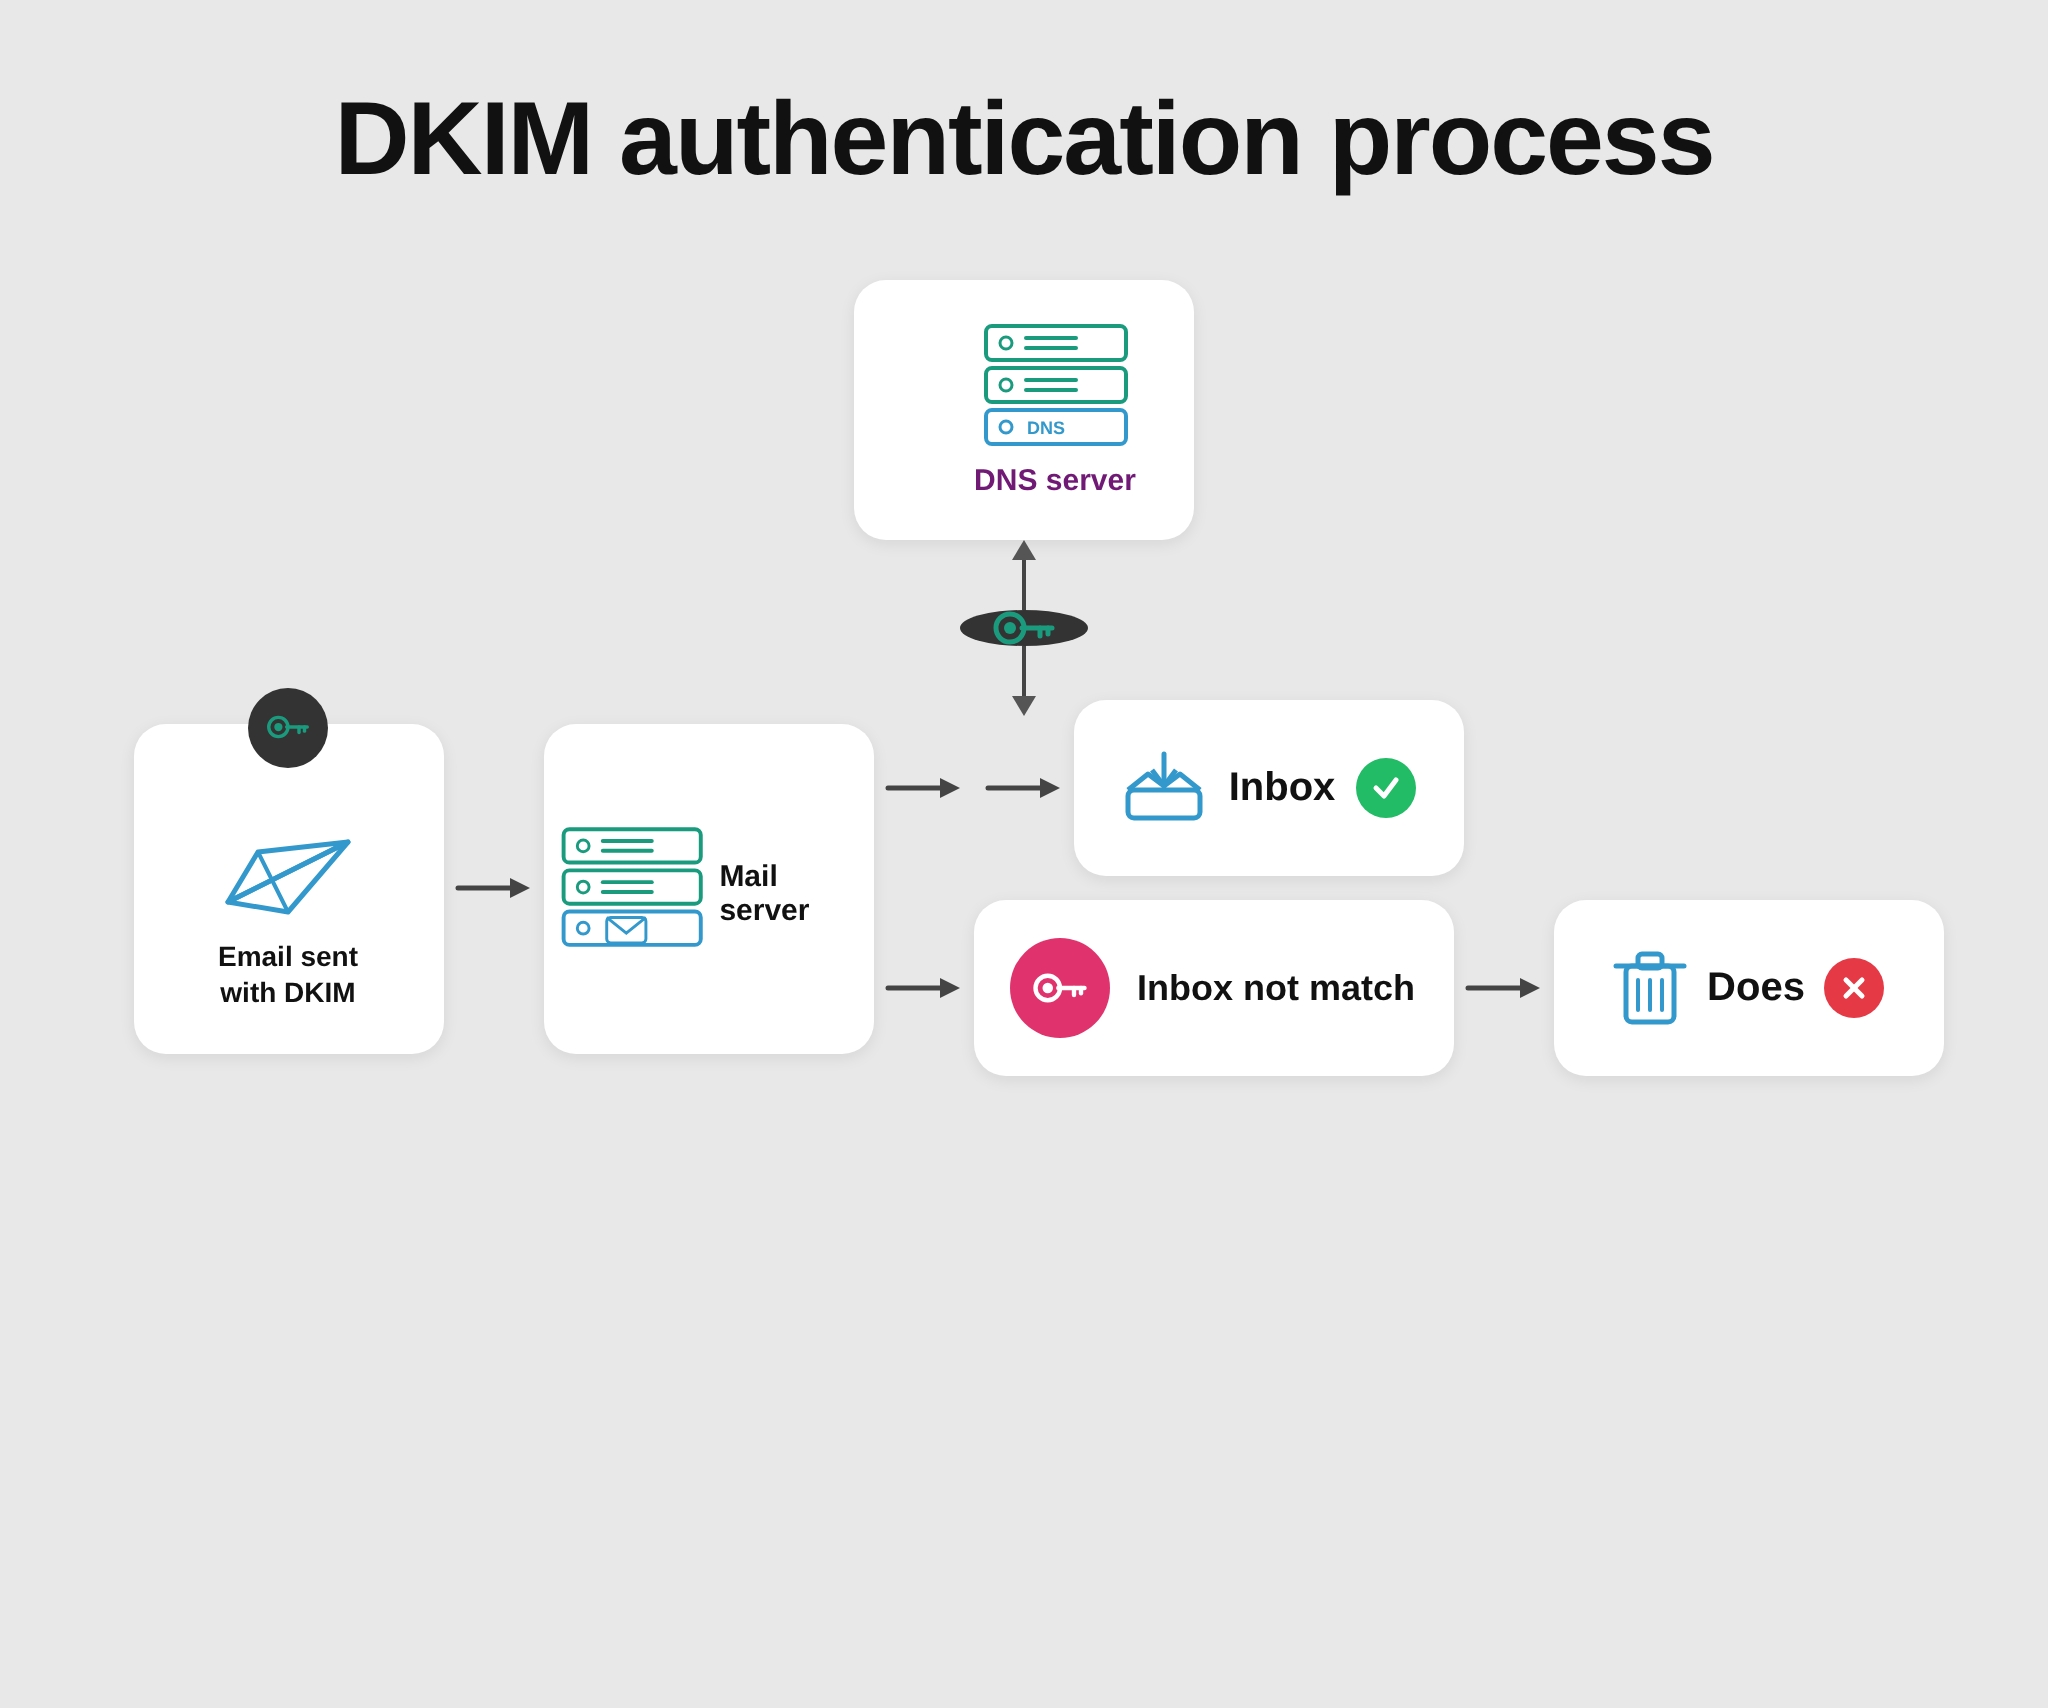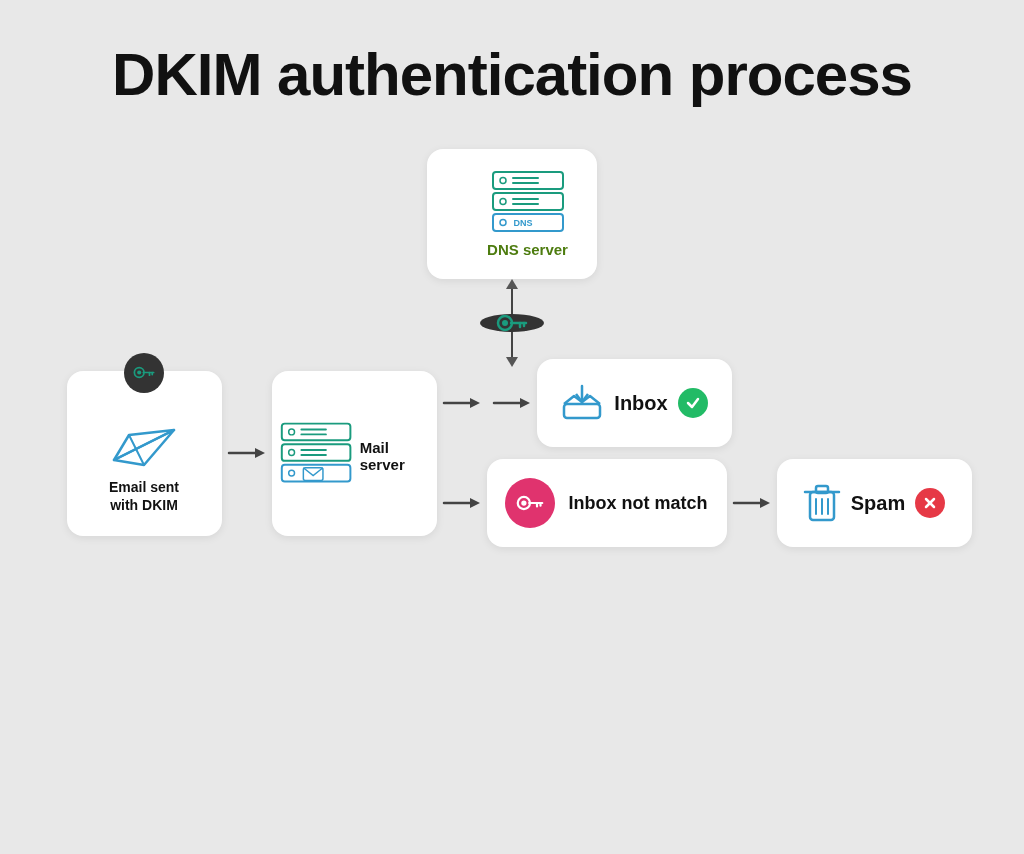--- a/index.html
+++ b/index.html
@@ -8,21 +8,21 @@
       font-family: 'Arial Black', 'Arial Bold', Arial, sans-serif;
       width: 1024px;
       height: 854px;
       overflow: hidden;
       display: flex;
       flex-direction: column;
       align-items: center;
       justify-content: flex-start;
     }
     h1 {
-      font-size: 60px;
+      font-size: 52px;
       font-weight: 900;
       color: #111;
       margin-top: 40px;
       margin-bottom: 40px;
       letter-spacing: -1px;
     }
     .diagram {
       display: flex;
       flex-direction: column;
       align-items: center;
@@ -37,21 +37,21 @@
       display: flex;
       flex-direction: column;
       align-items: center;
       justify-content: center;
       box-shadow: 0 2px 8px rgba(0,0,0,0.08);
       padding-left: 31px;
     }
     .dns-label {
       font-size: 15px;
       font-weight: 700;
-      color: #4d7c0f;
+      color: #701a75;
       margin-top: 6px;
       font-family: Arial, sans-serif;
     }
     .arrowhead-up {
       width: 0; height: 0;
       border-left: 6px solid transparent;
       border-right: 6px solid transparent;
       border-bottom: 10px solid #555;
       margin-bottom: 0;
     }
@@ -374,21 +374,21 @@
         <div class="outcome-card">
 
           <svg width="38" height="42" viewBox="0 0 38 42">
             <rect x="7" y="10" width="24" height="28" rx="3" fill="none" stroke="#3399cc" stroke-width="2.5"></rect>
             <line x1="2" y1="10" x2="36" y2="10" stroke="#3399cc" stroke-width="2.5" stroke-linecap="round"></line>
             <rect x="13" y="4" width="12" height="7" rx="2" fill="none" stroke="#3399cc" stroke-width="2.5"></rect>
             <line x1="13" y1="17" x2="13" y2="32" stroke="#3399cc" stroke-width="2" stroke-linecap="round"></line>
             <line x1="19" y1="17" x2="19" y2="32" stroke="#3399cc" stroke-width="2" stroke-linecap="round"></line>
             <line x1="25" y1="17" x2="25" y2="32" stroke="#3399cc" stroke-width="2" stroke-linecap="round"></line>
           </svg>
-          <span class="outcome-label">Spam</span>
+          <span class="outcome-label">Does</span>
 
           <div style="width:30px;height:30px;border-radius:50%;background:#e63946;display:flex;align-items:center;justify-content:center;flex-shrink:0;">
             <svg width="14" height="14" viewBox="0 0 14 14">
               <line x1="3" y1="3" x2="11" y2="11" stroke="#fff" stroke-width="2.5" stroke-linecap="round"></line>
               <line x1="11" y1="3" x2="3" y2="11" stroke="#fff" stroke-width="2.5" stroke-linecap="round"></line>
             </svg>
           </div>
         </div>
       </div>
     </div>

